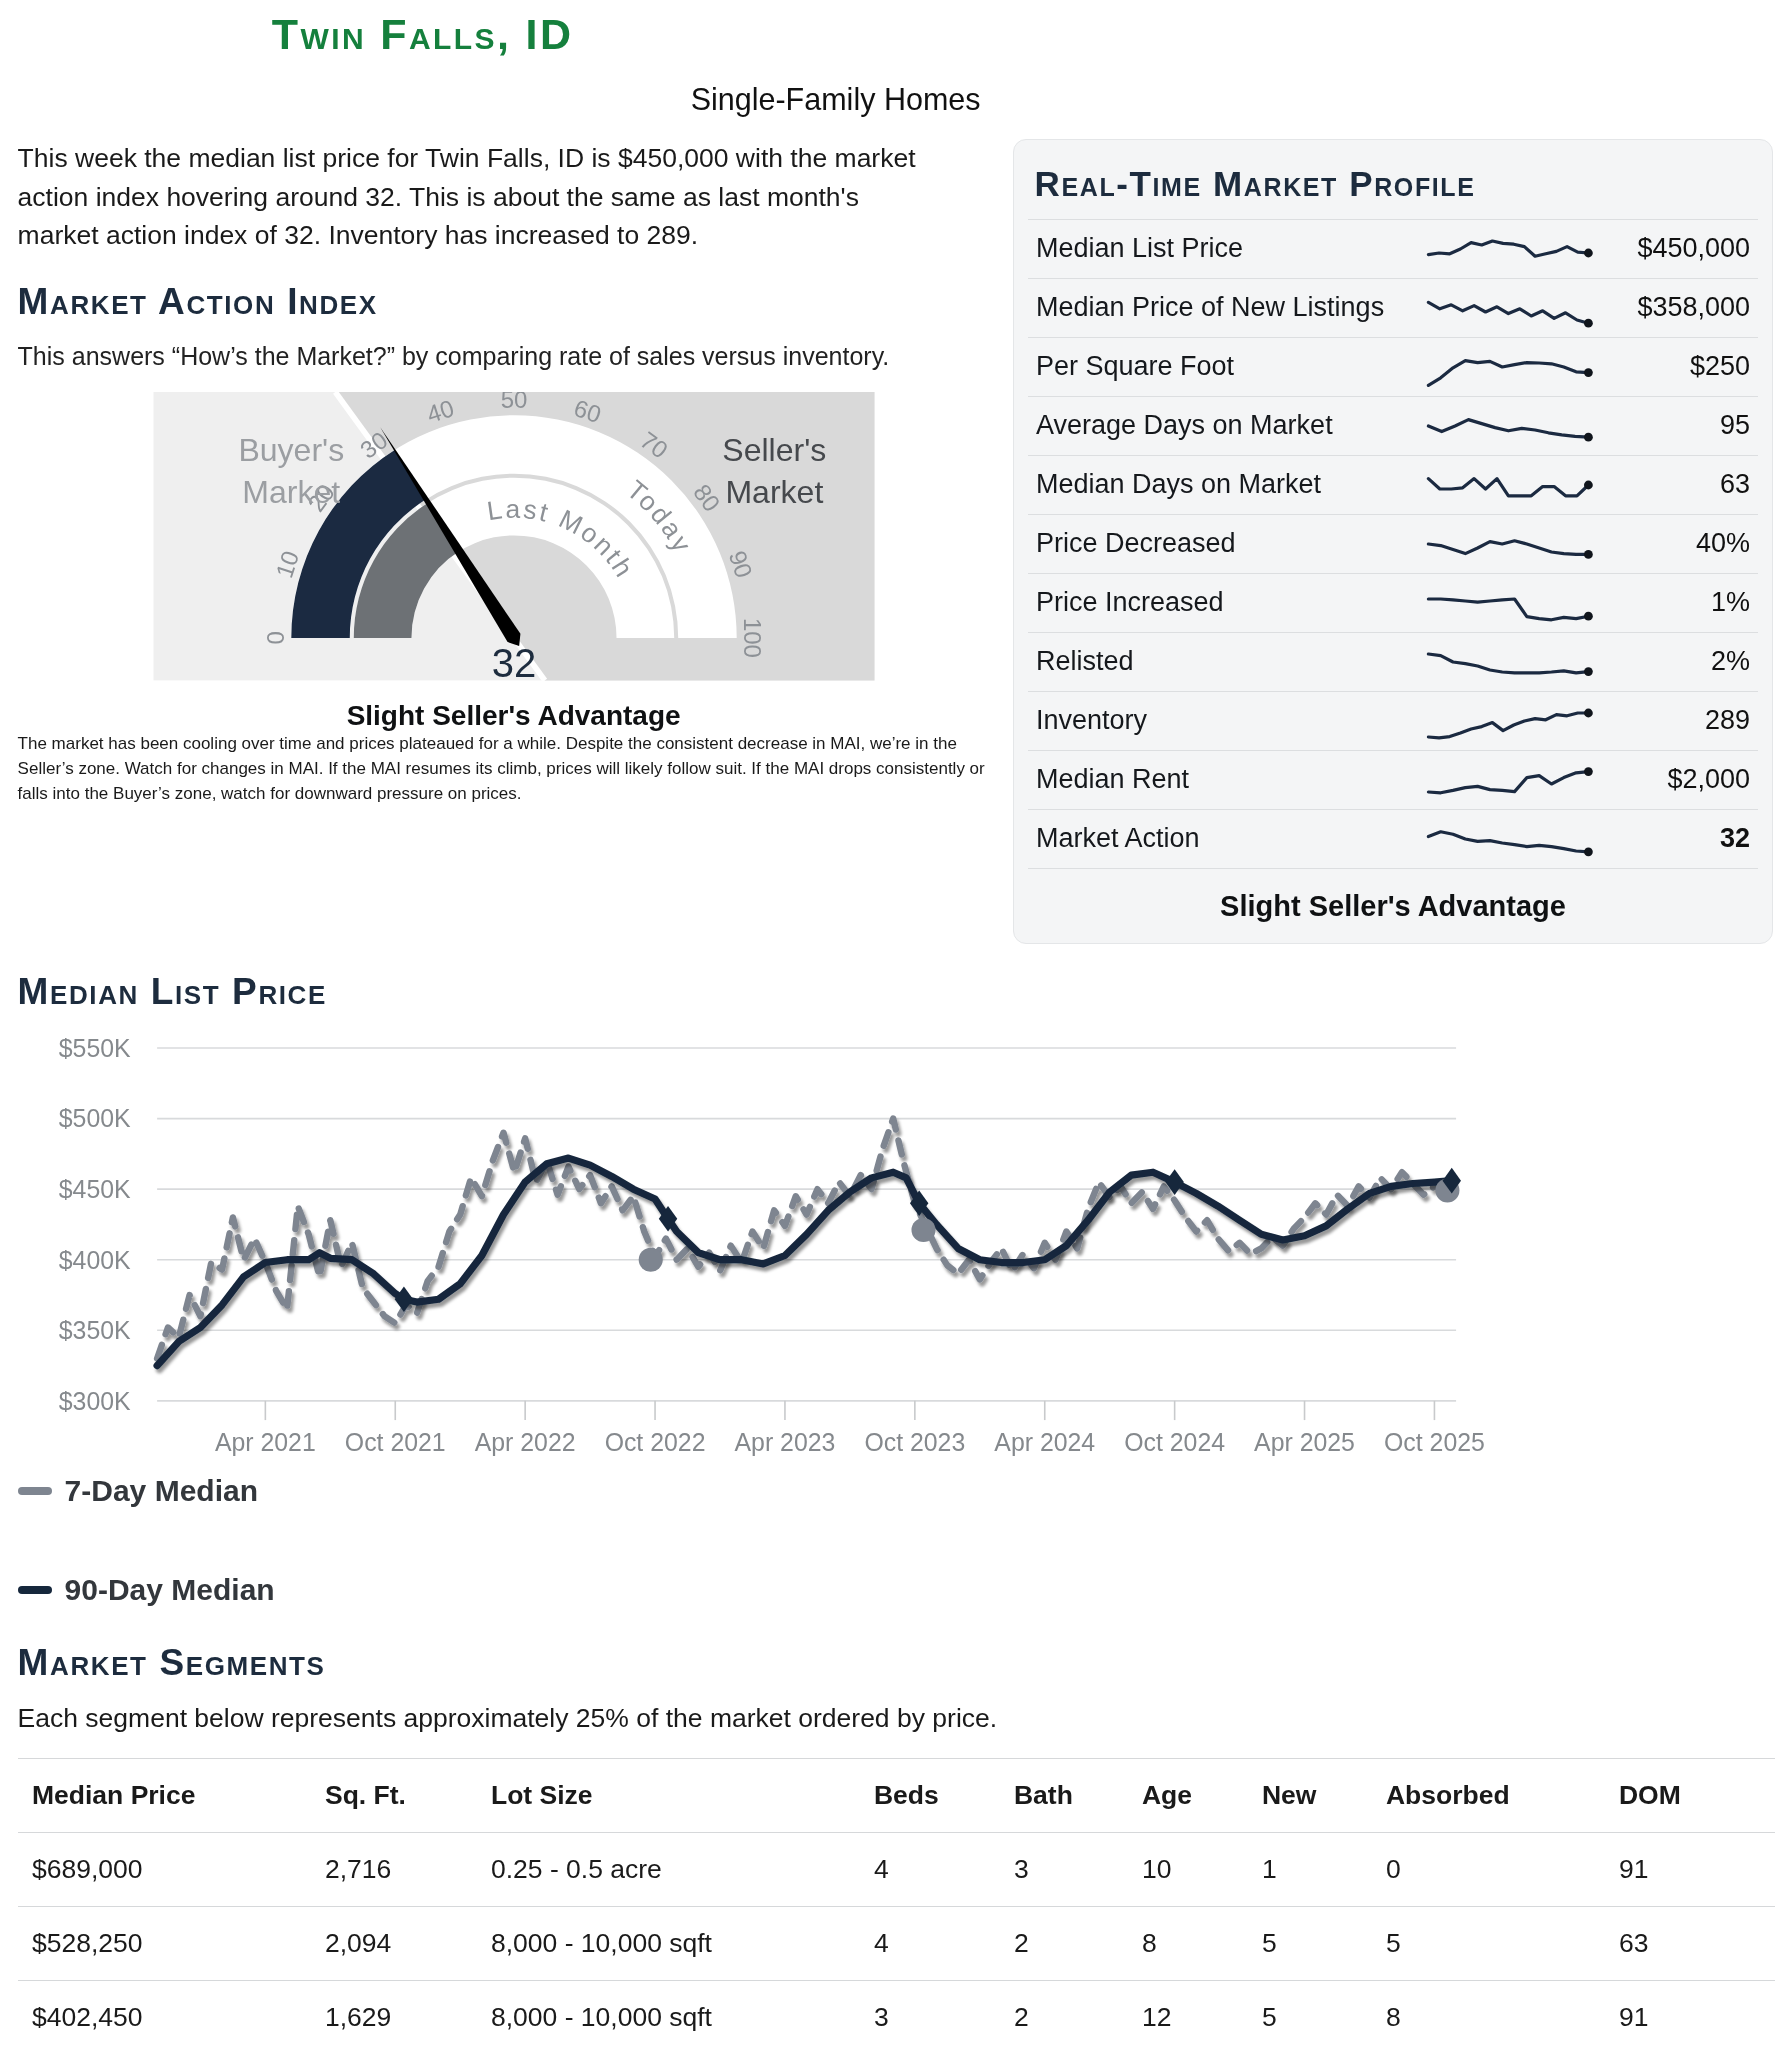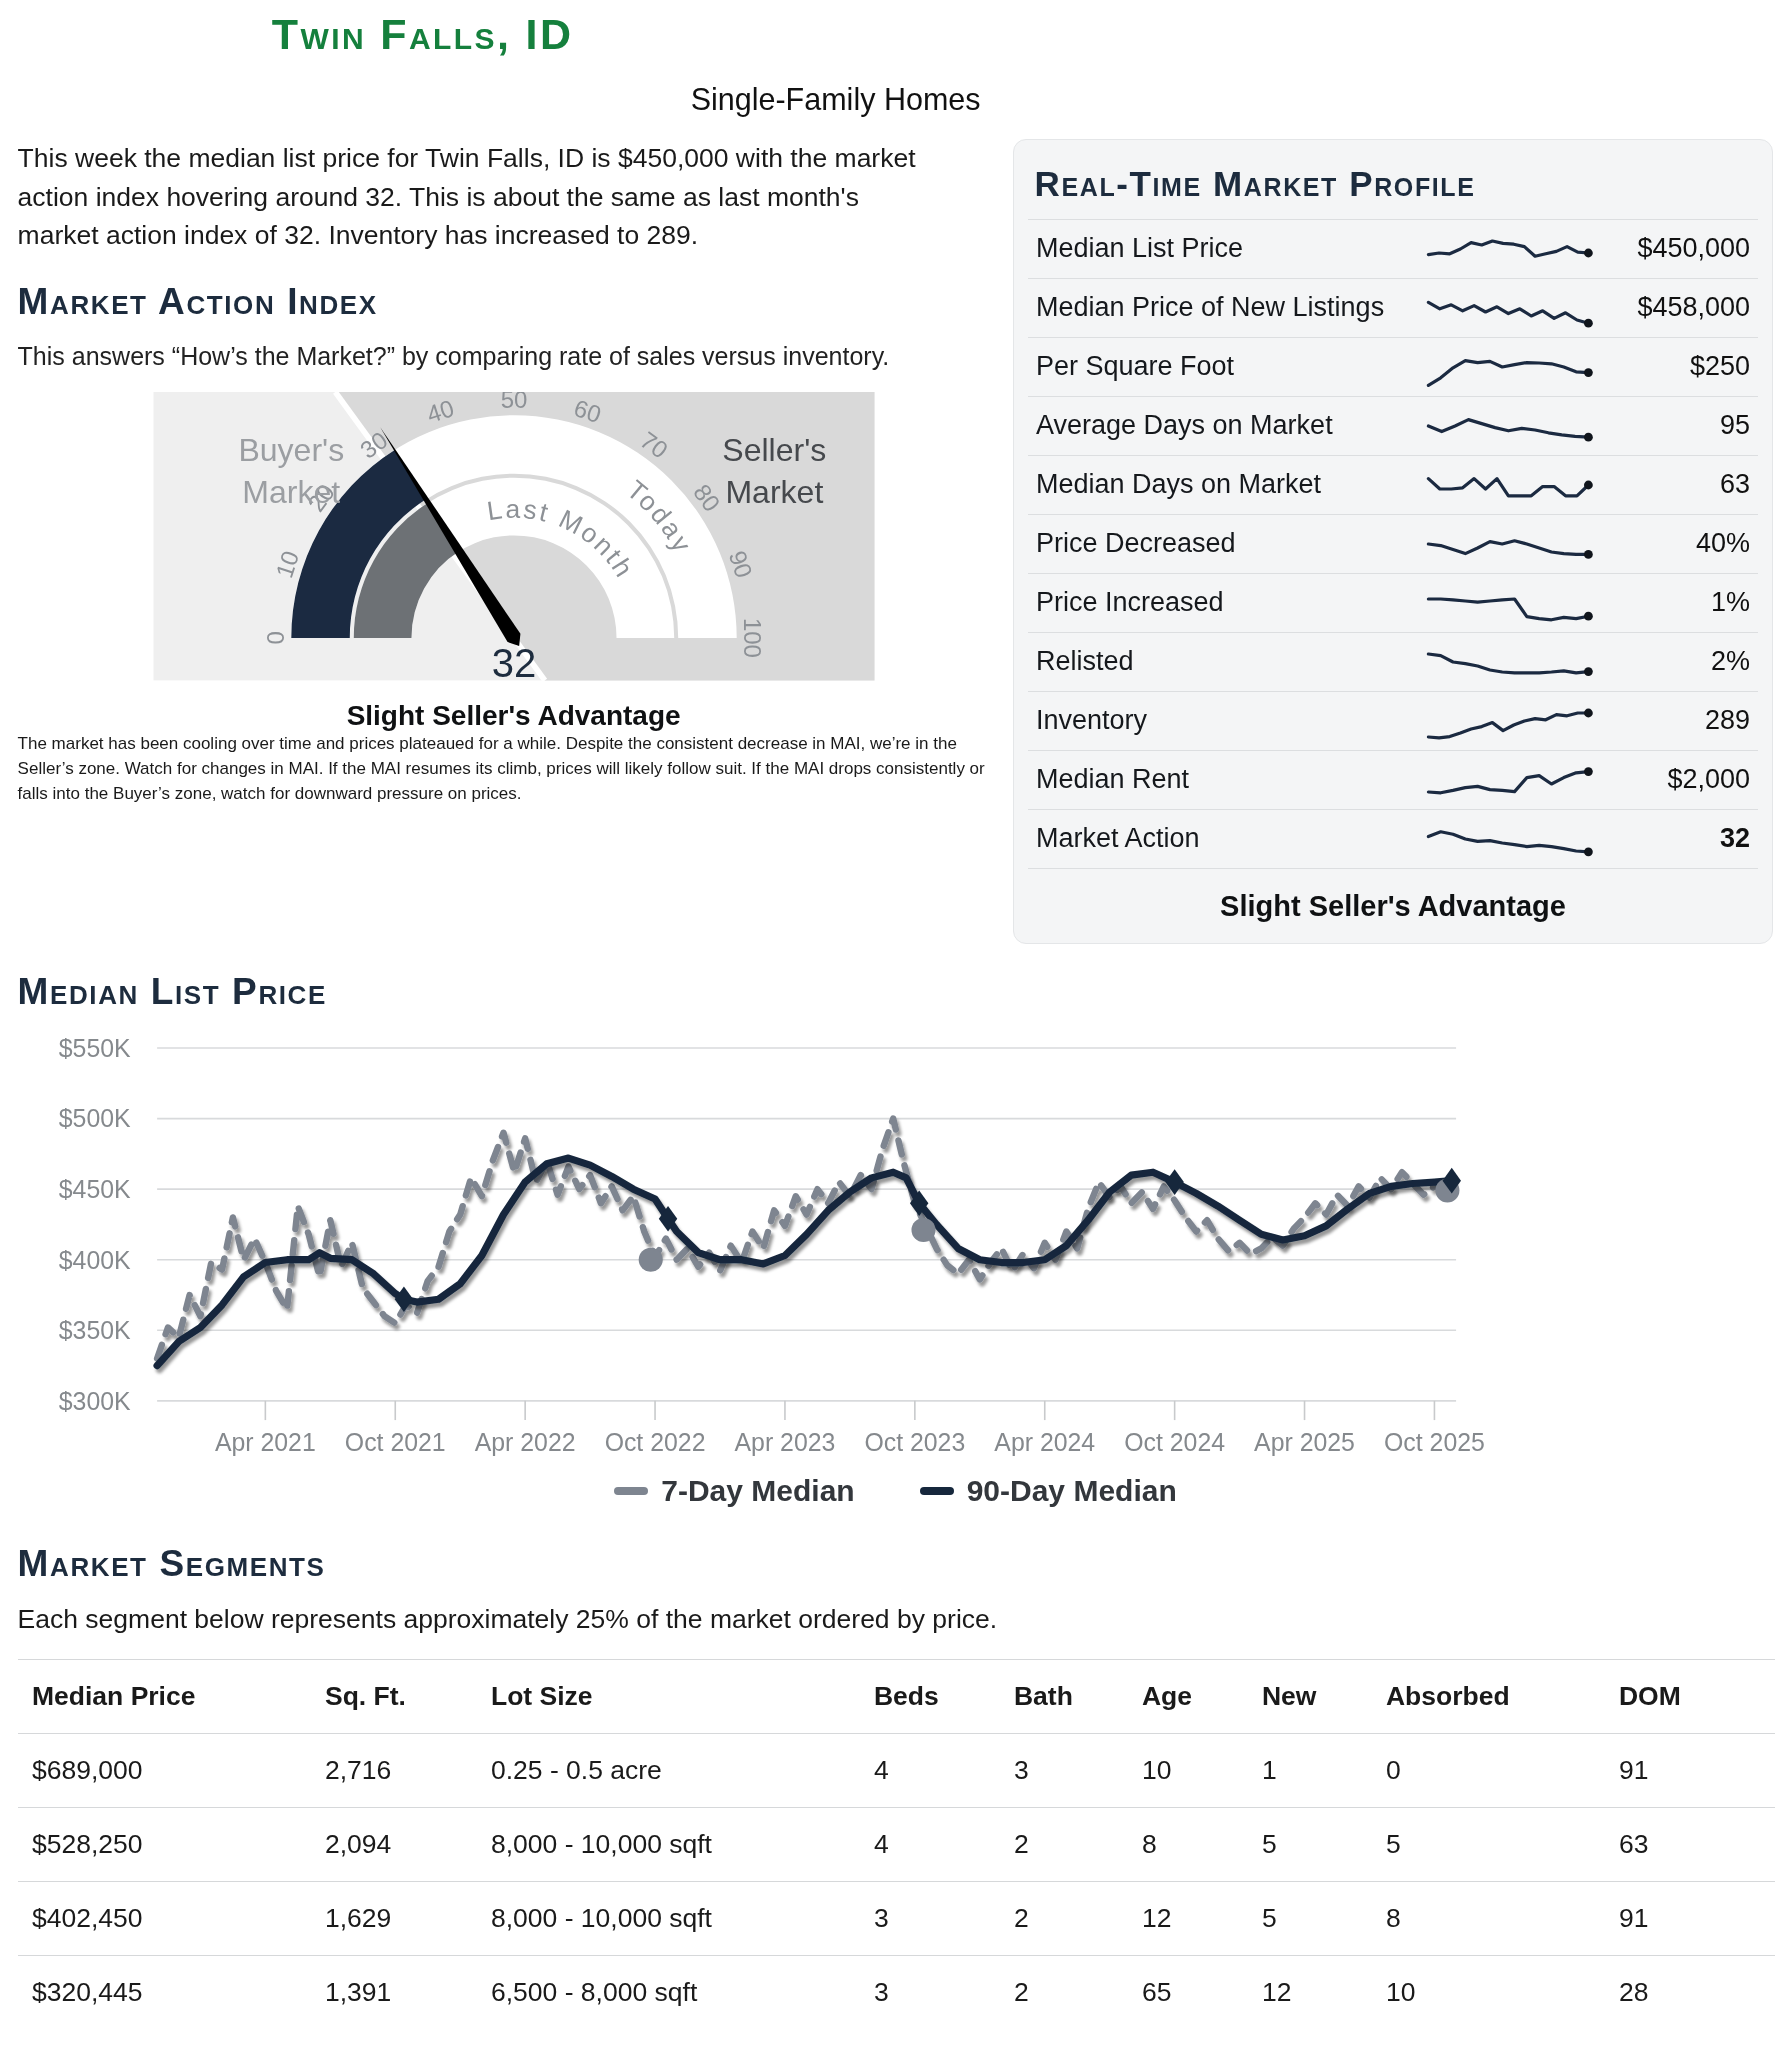--- a/index.html
+++ b/index.html
@@ -56,21 +56,21 @@
   .profile-row .value.bold { font-weight: 700; }
   .profile-footer {
     text-align: center; font-weight: 700; font-size: 29px;
     color: #0f1113; padding: 21px 0 16px 0;
   }
   
   .chart-section { margin-top: 8px; }
   .chart-svg { display: block; }
   .legend {
     display: flex; justify-content: center; gap: 65px;
-    margin-top: 4.8px; align-items: flex-start;
+    margin-top: 4.8px; align-items: flex-start; flex-direction: column;
   }
   .legend-item { display: flex; align-items: center; gap: 13px; }
   .legend-swatch { width: 34px; height: 8px; border-radius: 4px; }
   .legend-label { font-weight: 700; font-size: 30px; color: #33373c; }
   
   .segments-desc { font-size: 26.5px; margin: 3.2px 0 24px 0; }
   .segments-table { width: 1757px; }
   .seg-row {
     display: grid;
     grid-template-columns: 293px 166px 383px 140px 128px 120px 124px 233px 1fr;
@@ -146,21 +146,21 @@
               <circle cx="208" cy="36" r="5.5" fill="#10151c"></circle>
             </svg>
             <span class="value">$450,000</span>
           </div>
           <div class="profile-row">
             <span class="label">Median Price of New Listings</span>
             <svg class="spark" viewBox="0 0 225 62">
               <polyline points="8,24 22.285714285714285,32 36.57142857142857,27 50.85714285714286,34.5 65.14285714285714,28 79.42857142857143,36 93.71428571428572,29.5 108,38 122.28571428571429,32 136.57142857142858,41 150.85714285714286,34.5 165.14285714285714,44 179.42857142857144,37 193.71428571428572,46 208,50" fill="none" stroke="#1b2a41" stroke-width="4" stroke-linejoin="round" stroke-linecap="round"></polyline>
               <circle cx="208" cy="50" r="5.5" fill="#10151c"></circle>
             </svg>
-            <span class="value">$458,000</span>
+            <span class="value">$358,000</span>
           </div>
           <div class="profile-row">
             <span class="label">Per Square Foot</span>
             <svg class="spark" viewBox="0 0 225 62">
               <polyline points="8,54 23.384615384615387,44.5 38.769230769230774,32 54.15384615384615,23 69.53846153846155,25.5 84.92307692307692,24 100.3076923076923,31 115.6923076923077,28 131.0769230769231,25.5 146.46153846153845,26 161.84615384615384,27 177.23076923076923,31 192.6153846153846,37 208,38" fill="none" stroke="#1b2a41" stroke-width="4" stroke-linejoin="round" stroke-linecap="round"></polyline>
               <circle cx="208" cy="38" r="5.5" fill="#10151c"></circle>
             </svg>
             <span class="value">$250</span>
           </div>
           <div class="profile-row">

